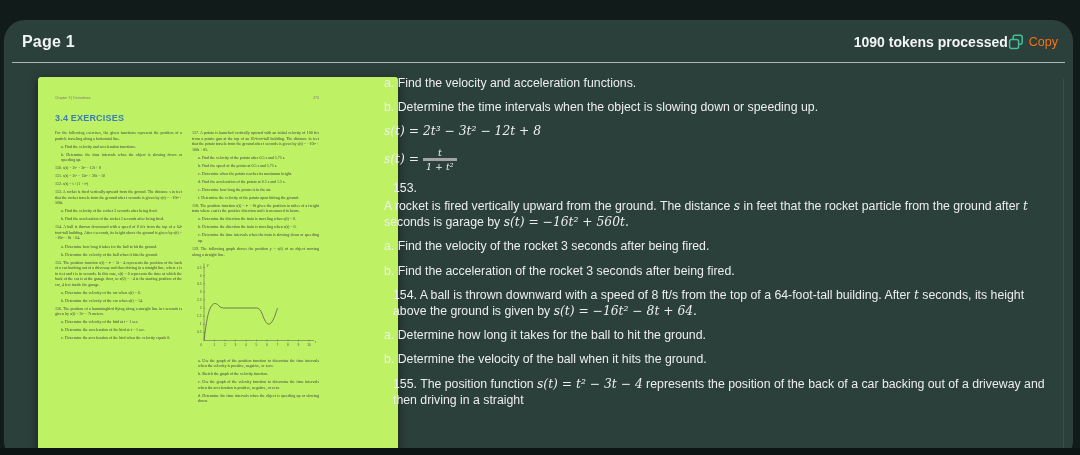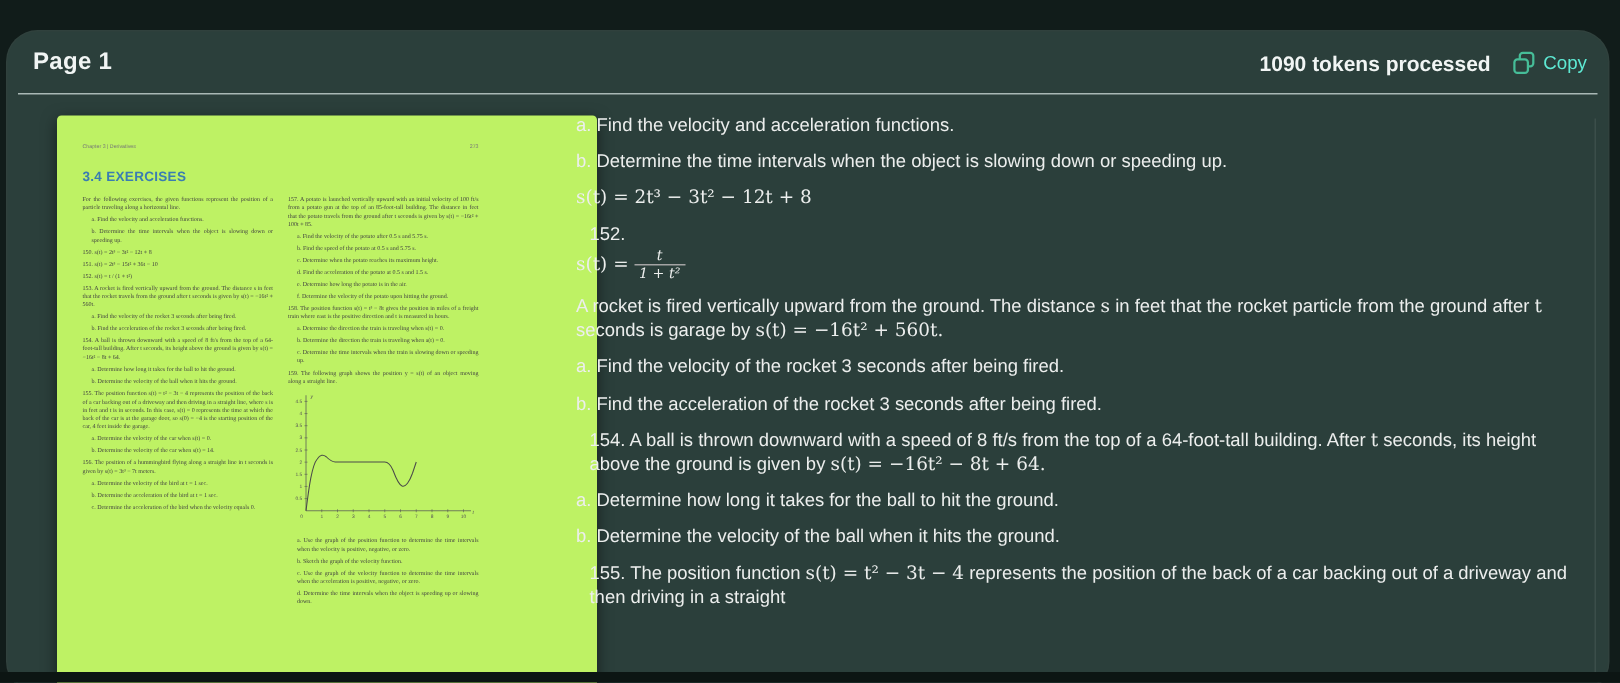--- a/index.html
+++ b/index.html
@@ -8,24 +8,24 @@
 
   .app { position:relative; width:1080px; height:455px; background:#111c1a; }
 
   .panel { position:absolute; left:5px; top:21px; width:1067px; height:440px;
            background:#2b3f3b; border-radius:20px; overflow:hidden;
            box-shadow:0 0 0 1px rgba(86,110,104,.45); }
 
   
   .hdr-title { position:absolute; left:17px; top:12px; font-size:16px; font-weight:bold;
                color:#f1f5f4; letter-spacing:.2px; }
-  .hdr-right { position:absolute; right:14px; top:13px; display:flex; align-items:center; gap:14px; }
+  .hdr-right { position:absolute; right:14px; top:13px; display:flex; align-items:center; }
   .tokens { font-size:14px; font-weight:bold; color:#f1f5f4; }
   .copy-btn { display:flex; align-items:center; gap:5px; cursor:pointer;
-              color:#5eead4; font-size:12.5px; background:none; border:none;
+              color:#f97316; font-size:12.5px; background:none; border:none;
               font-family:"Liberation Sans",sans-serif; }
   .divider { position:absolute; left:7px; right:7px; top:41px; height:1px; background:#a9b8b5; }
 
   .content { position:absolute; left:0; right:0; top:42px; bottom:0; }
   .vline   { position:absolute; right:8px; top:16px; bottom:8px; width:1px;
              background:rgba(255,255,255,.08); }
 
   
   .thumb { position:absolute; left:33px; top:14px; width:360px; height:384px;
            background:#bef264; border-radius:3px; overflow:hidden;
@@ -43,26 +43,26 @@
   .tl.a { padding-left:12px; }
   .graph-wrap { margin:4px 0 4px 6px; }
   .graph-wrap svg { display:block; }
 
   
   .rtext { position:absolute; left:379px; top:12px; width:676px; color:#eceeed;
            font-size:12.3px; line-height:1.32; }
   .blk { margin-bottom:8px; }
   .blk.ind { padding-left:9px; }
   .numline { display:block; padding-left:9px; margin-bottom:2px; }
-  .math { font-family:"DejaVu Serif", serif; }
+  .math { font-family:"DejaVu Serif", serif; font-style:italic; }
   .frac { display:inline-block; text-align:center; vertical-align:middle;
           font-family:"DejaVu Serif", serif; font-style:italic; line-height:1; }
   .frac .fnum { display:block; font-size:9.5px; padding:0 3px 1px; }
   .frac .fden { display:block; font-size:9.5px; padding:1px 3px 0;
-                border-top:1px solid #a3a3a3; }
+                border-top:3px solid #a3a3a3; }
 
   .watermark { position:absolute; right:2px; bottom:0px; z-index:5; white-space:nowrap;
                font-size:27px; font-weight:600; color:rgba(246,248,247,.92);
                letter-spacing:.5px; text-shadow:0 1px 3px rgba(0,0,0,.55); }
 
   .bottom-strip { position:absolute; left:0; right:0; bottom:0; height:7px; background:#0c1513; }
 </style>
 </head>
 <body>
 
@@ -191,22 +191,22 @@
                 </div>
             </div>
           </div>
         </div>
       </div>
 
       <div class="rtext">
         <div class="blk"><span>a. Find the velocity and acceleration functions.</span></div>
         <div class="blk"><span>b. Determine the time intervals when the object is slowing down or speeding up.</span></div>
         <div class="blk"><span class="math">s(t) = 2t³ − 3t² − 12t + 8</span></div>
-        <div class="blk"><span class="numline">152.</span><span class="math">s(t) = </span><span class="frac"><span class="fnum">t</span><span class="fden">1 + t²</span></span></div>
-        <div class="blk"><span>A rocket is fired vertically upward from the ground. The distance </span><span class="math">s</span><span> in feet that the rocket particle from the ground after </span><span class="math">t</span><span> seconds is garage by </span><span class="math">s(t) = −16t² + 560t.</span></div>
+        <div class="blk"><span class="math">s(t) = </span><span class="frac"><span class="fnum">t</span><span class="fden">1 + t²</span></span></div>
+        <div class="blk"><span class="numline">153.</span><span>A rocket is fired vertically upward from the ground. The distance </span><span class="math">s</span><span> in feet that the rocket particle from the ground after </span><span class="math">t</span><span> seconds is garage by </span><span class="math">s(t) = −16t² + 560t.</span></div>
         <div class="blk"><span>a. Find the velocity of the rocket 3 seconds after being fired.</span></div>
         <div class="blk"><span>b. Find the acceleration of the rocket 3 seconds after being fired.</span></div>
         <div class="blk ind"><span>154. A ball is thrown downward with a speed of 8 ft/s from the top of a 64-foot-tall building. After </span><span class="math">t</span><span> seconds, its height above the ground is given by </span><span class="math">s(t) = −16t² − 8t + 64.</span></div>
         <div class="blk"><span>a. Determine how long it takes for the ball to hit the ground.</span></div>
         <div class="blk"><span>b. Determine the velocity of the ball when it hits the ground.</span></div>
         <div class="blk ind"><span>155. The position function </span><span class="math">s(t) = t² − 3t − 4</span><span> represents the position of the back of a car backing out of a driveway and then driving in a straight</span></div>
       </div>
     </div>
 
   </div>

